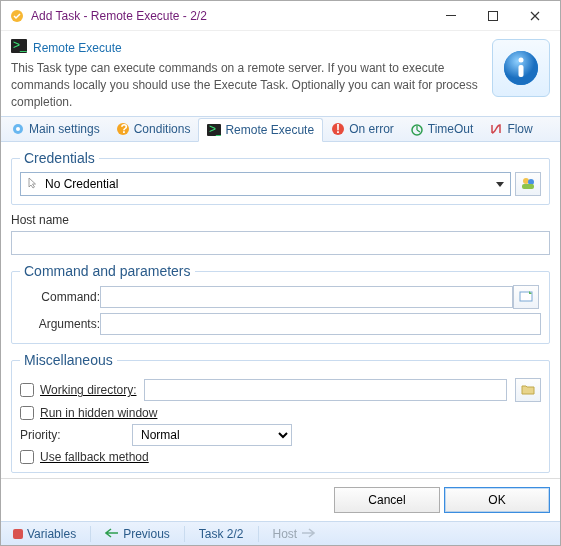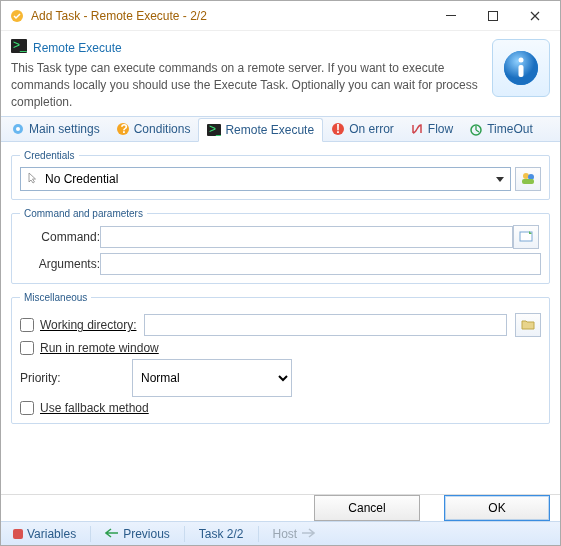--- a/index.html
+++ b/index.html
@@ -1,48 +1,48 @@
 <!DOCTYPE html>
 <html><head>
 <meta charset="utf-8">
 <style>
   * { box-sizing: border-box; margin: 0; padding: 0; font-family: 'Segoe UI', Tahoma, sans-serif; font-size: 12px; }
   body { background: #fff; width: 561px; height: 546px; border: 1px solid #aaa; display: flex; flex-direction: column; }
   .titlebar { height: 30px; background: #fff; display: flex; align-items: center; padding: 0 4px 0 8px; border-bottom: 1px solid #eee; }
   .titlebar .app-icon { width: 16px; height: 16px; margin-right: 6px; }
-  .titlebar .title { flex: 1; color: #a16207; }
+  .titlebar .title { flex: 1; color: #701a75; }
   .titlebar .winbtn { width: 42px; height: 28px; display: flex; align-items: center; justify-content: center; color: #333; }
   .header { display: flex; padding: 8px 10px 6px 10px; }
   .header-text { flex: 1; padding-right: 8px; }
   .header-title { color: #1a6fb0; font-size: 13px; display: flex; align-items: center; gap: 6px; margin-bottom: 4px; }
   .header-desc { color: #555; line-height: 1.4; }
   .info-badge { width: 58px; height: 58px; border: 1px solid #b8d8f2; border-radius: 6px; background: linear-gradient(#f4faff,#e0f0ff); display: flex; align-items: center; justify-content: center; }
   .info-badge svg { width: 40px; height: 40px; }
   .tabs { display: flex; height: 26px; background: linear-gradient(#f5f8fc,#e9f1fb); border-top: 1px solid #c9dbef; border-bottom: 1px solid #c9dbef; padding: 0 2px; font-size: 12px; }
   .tab { display: flex; align-items: center; gap: 4px; padding: 0 8px; height: 24px; color: #2a5b8a; cursor: default; }
   .tab.active { background: #fff; border: 1px solid #c9dbef; border-bottom: 1px solid #fff; border-radius: 3px 3px 0 0; position: relative; top: 1px; }
   .tab .ico { width: 14px; height: 14px; display: inline-flex; align-items: center; justify-content: center; }
   .content { flex: 1; padding: 8px 10px 4px 10px; overflow: hidden; display: flex; flex-direction: column; gap: 8px; }
   fieldset { border: 1px solid #c9dbef; border-radius: 2px; padding: 6px 8px 8px 8px; }
-  legend { color: #2a5b8a; padding: 0 4px; font-size: 10px; }
+  legend { color: #2a5b8a; padding: 0 4px; font-size: 14px; }
   label.field { color: #333; }
   input[type=text], select.combo { height: 22px; border: 1px solid #b8c6d8; padding: 0 4px; background: #fff; }
-  select.combo { height: 38px; }
+  select.combo { height: 22px; }
   .cred-box { display: flex; align-items: center; gap: 4px; }
   .cred-select { flex: 1; height: 24px; border: 1px solid #9ab4d0; background: #fff; display: flex; align-items: center; padding: 0 18px 0 6px; position: relative; }
   .cred-select::after { content: ""; position: absolute; right: 6px; top: 9px; border-left: 4px solid transparent; border-right: 4px solid transparent; border-top: 5px solid #333; }
   .icon-btn { width: 26px; height: 24px; border: 1px solid #b8c6d8; background: linear-gradient(#fdfdfd,#eef3f9); display: flex; align-items: center; justify-content: center; cursor: default; }
   .host input { width: 100%; }
   .cmdgrid { display: grid; grid-template-columns: 80px 1fr 28px; gap: 4px 0; align-items: center; }
   .cmdgrid label { text-align: right; color: #333; }
   .miscgrid label { color: #333; }
   .misc-row { display: flex; align-items: center; gap: 8px; margin-top: 4px; }
   .check { display: flex; align-items: center; gap: 6px; text-decoration: underline; }
   input[type=checkbox] { width: 14px; height: 14px; accent-color: #2a6fbf; }
-  .footer-btns { display: flex; justify-content: flex-end; gap: 24px; padding: 0 10px; border-top: 1px solid #ddd; align-items: flex-end; }
+  .footer-btns { display: flex; justify-content: flex-end; gap: 4px; padding: 8px 10px; border-top: 1px solid #ddd; align-items: flex-end; }
   .footer-btns button { width: 106px; height: 26px; border: 1px solid #adadad; background: linear-gradient(#fdfdfd,#ececec); }
   .footer-btns button.default { border: 1px solid #3a8de0; box-shadow: 0 0 0 1px rgba(58,141,224,.3) inset; }
   .statusbar { height: 24px; background: linear-gradient(#eaf2fd,#dbe9fb); border-top: 1px solid #c9dbef; display: flex; align-items: center; gap: 8px; padding: 0 6px; }
   .status-item { display: flex; align-items: center; gap: 4px; color: #2a5b8a; padding: 0 6px; }
   .status-item.disabled { color: #9aa6b2; }
   .status-sep { width: 1px; height: 16px; background: #c9dbef; }
   .sq-dot { width: 10px; height: 10px; border-radius: 2px; }
 </style>
 </head>
 <body>
@@ -134,33 +134,33 @@
         <svg width="14" height="14">
           <circle cx="7" cy="7" r="6" fill="#e74c3c"></circle>
           <text x="5" y="11" fill="#fff" font-size="10" font-weight="bold">!</text>
         </svg>
       </span>
     <span>On error</span>
   </div>
   <div class="tab">
     <span class="ico">
         <svg width="14" height="14">
-          <path d="M3 3v8M3 11c4 0 4-8 8-8v8" stroke="#d0454c" stroke-width="1.5" fill="none"></path>
-        </svg>
-      </span>
-    <span>Flow</span>
-  </div>
-  <div class="tab">
-    <span class="ico">
-        <svg width="14" height="14">
           <circle cx="7" cy="8" r="5" fill="none" stroke="#2e9e4f" stroke-width="1.5"></circle>
           <path d="M7 8V4M7 8l3 2" stroke="#2e9e4f" stroke-width="1.3"></path>
         </svg>
       </span>
     <span>TimeOut</span>
+  </div>
+  <div class="tab">
+    <span class="ico">
+        <svg width="14" height="14">
+          <path d="M3 3v8M3 11c4 0 4-8 8-8v8" stroke="#d0454c" stroke-width="1.5" fill="none"></path>
+        </svg>
+      </span>
+    <span>Flow</span>
   </div>
 </div>
 
 <div class="content">
 
   <fieldset>
     <legend>Credentials</legend>
     <div class="cred-box">
       <div class="cred-select">
         <span class="ico" style="margin-right:6px;">
@@ -175,20 +175,24 @@
           <svg width="16" height="16">
               <circle cx="6" cy="6" r="3" fill="#f3c24a"></circle>
               <circle cx="11" cy="7" r="3" fill="#4a90e2"></circle>
               <rect x="2" y="9" width="12" height="5" rx="2" fill="#8bc34a"></rect>
             </svg>
         </span>
       </div>
     </div>
   </fieldset>
 
+  <div class="host">
+    <label class="field">Host name</label>
+    <div style="margin-top:4px;"><input type="text" style="width: 100%; height: 24px;" value=""></div>
+  </div>
 
   <fieldset>
     <legend>Command and parameters</legend>
     <div class="cmdgrid">
       <label>Command:</label>
       <input type="text" value="" style="">
       <div class="icon-btn">
         <span><svg width="14" height="12">
               <rect x="1" y="2" width="12" height="9" fill="#fff" stroke="#7aa7d4"></rect>
               <path d="M10 1l3 3-3 0z" fill="#5cb85c"></path>
@@ -211,21 +215,21 @@
       <div class="icon-btn">
         <span><svg width="14" height="12">
               <path d="M1 3h4l1 1h7v7H1z" fill="#e8d48b" stroke="#c0a84a"></path>
             </svg></span>
       </div>
     </div>
 
     <div class="misc-row">
       <div class="check">
         <input type="checkbox" style="">
-        <label>Run in remote window</label>
+        <label>Run in hidden window</label>
       </div>
     </div>
 
     <div class="misc-row">
       <label style="width:104px;">Priority:</label>
       <select class="combo" style="width:160px;">
         <option>Normal</option>
       </select>
     </div>
 

